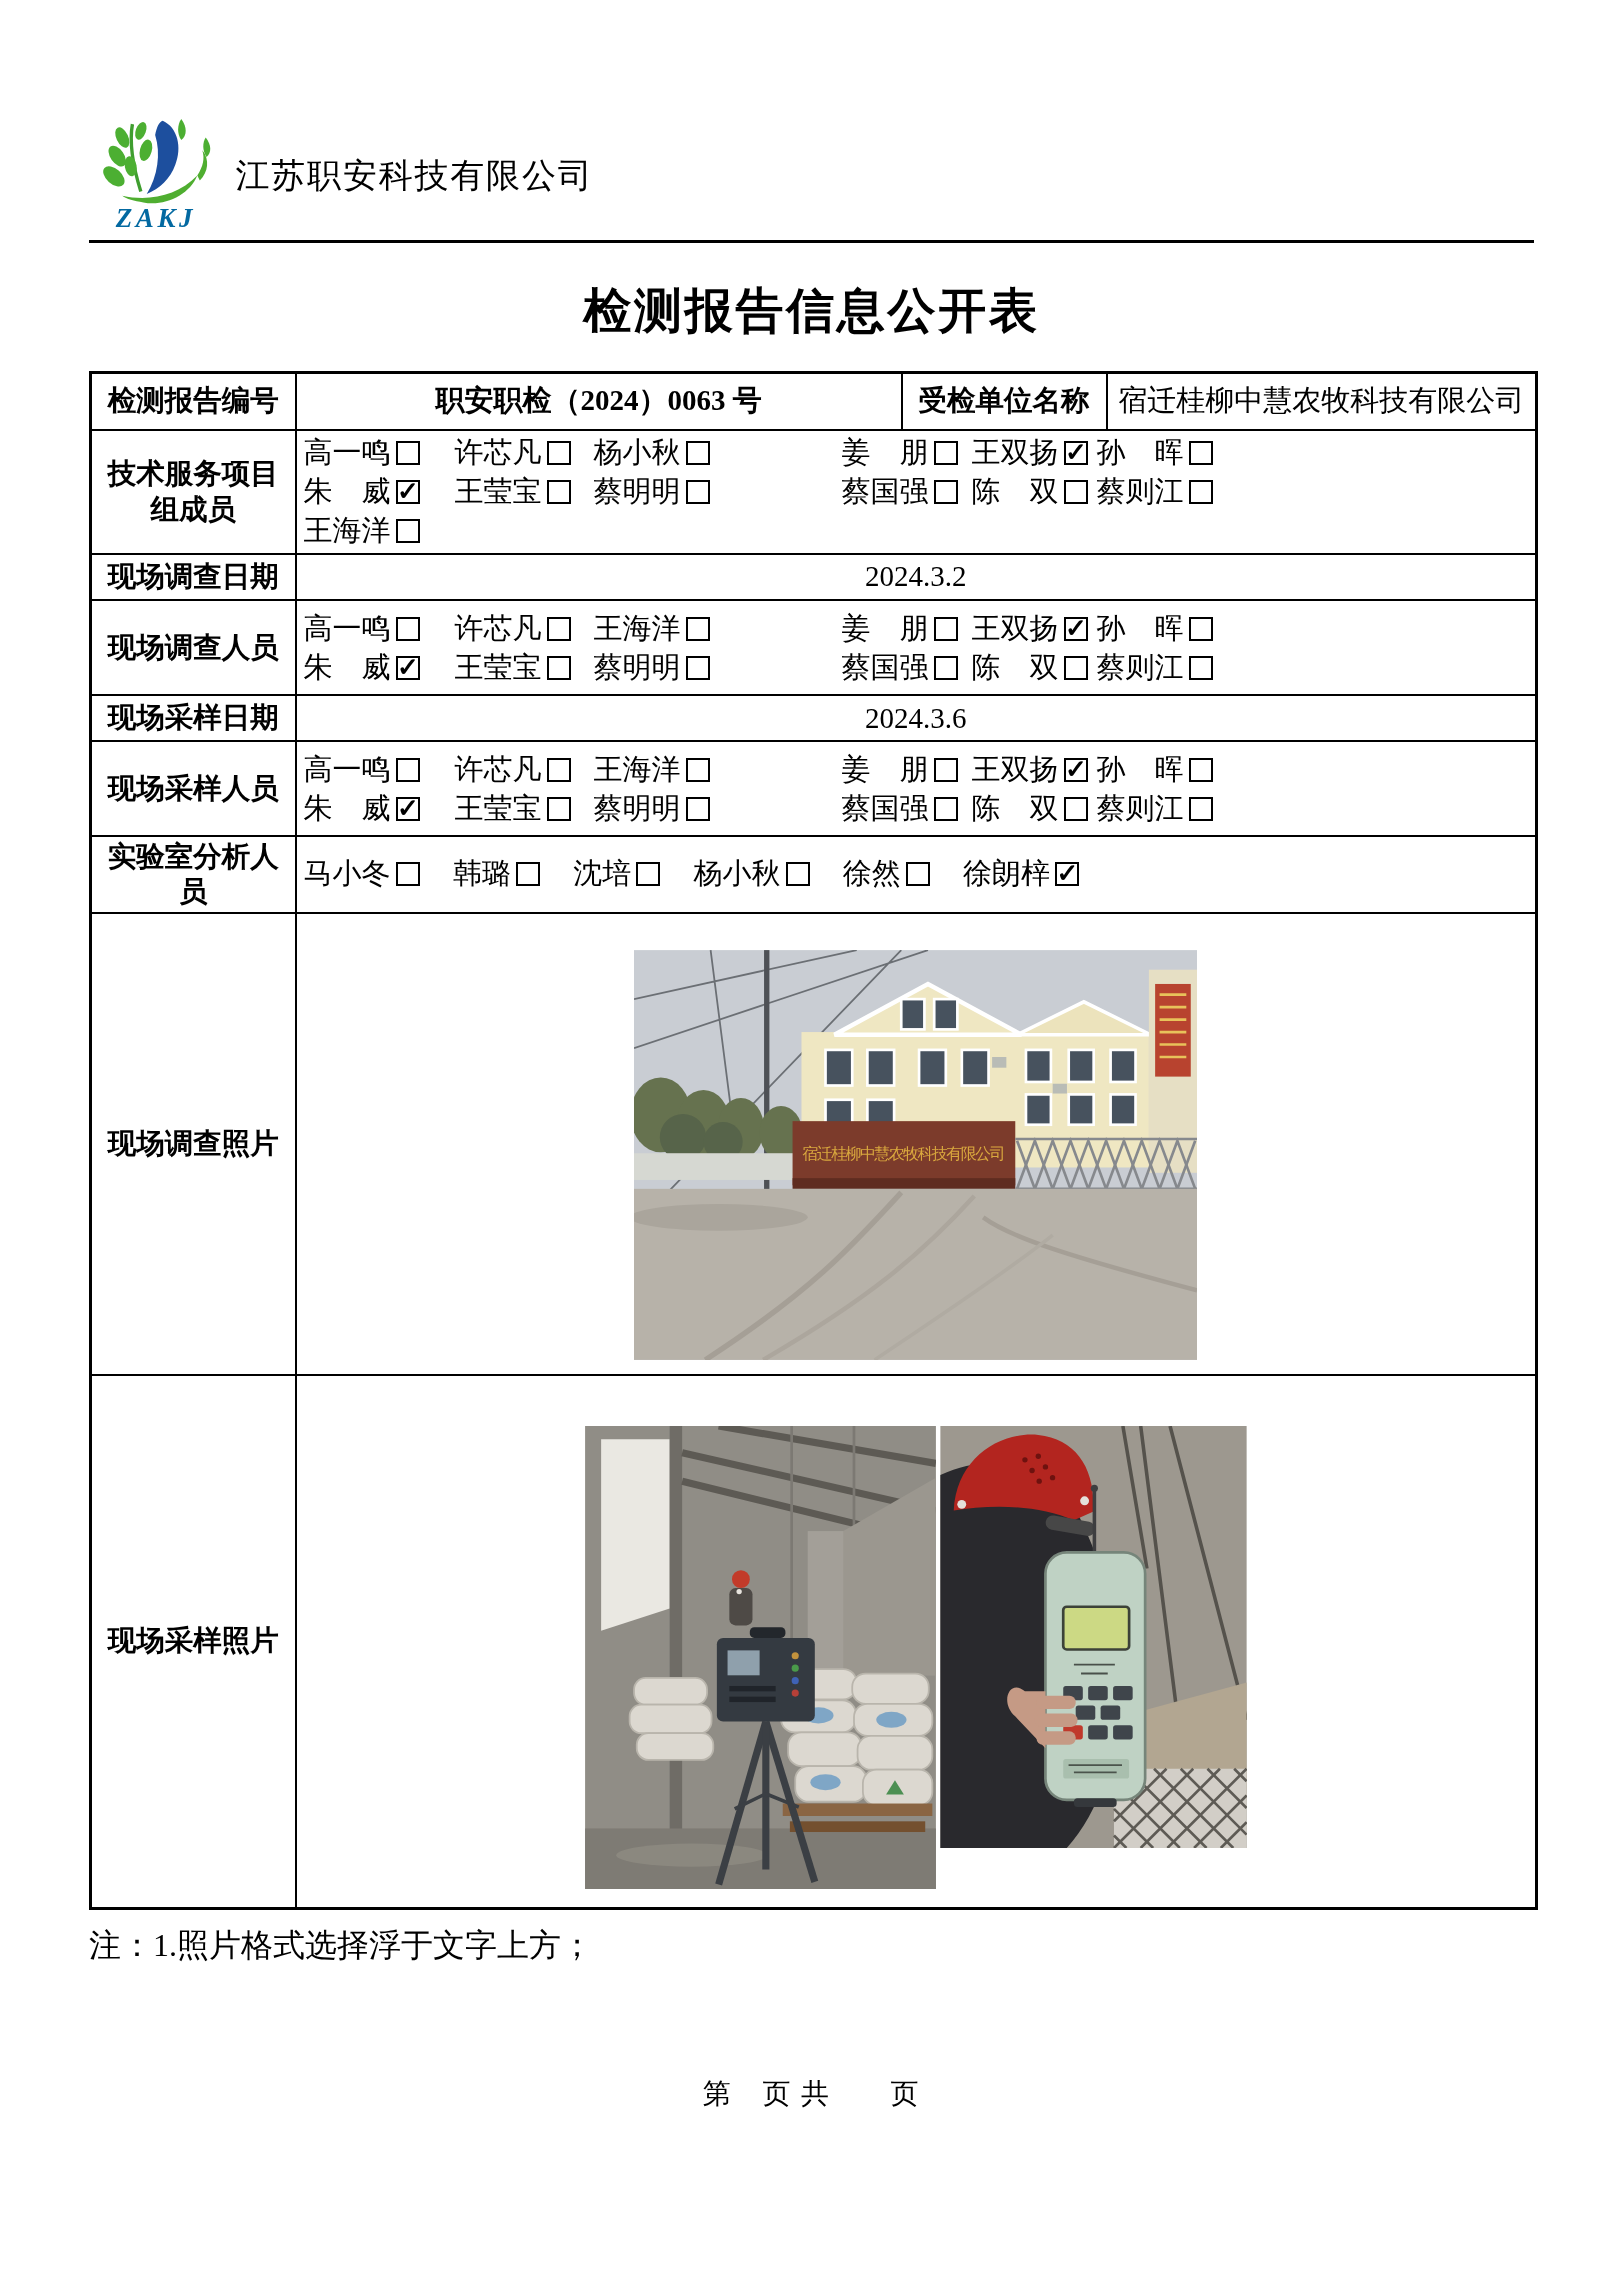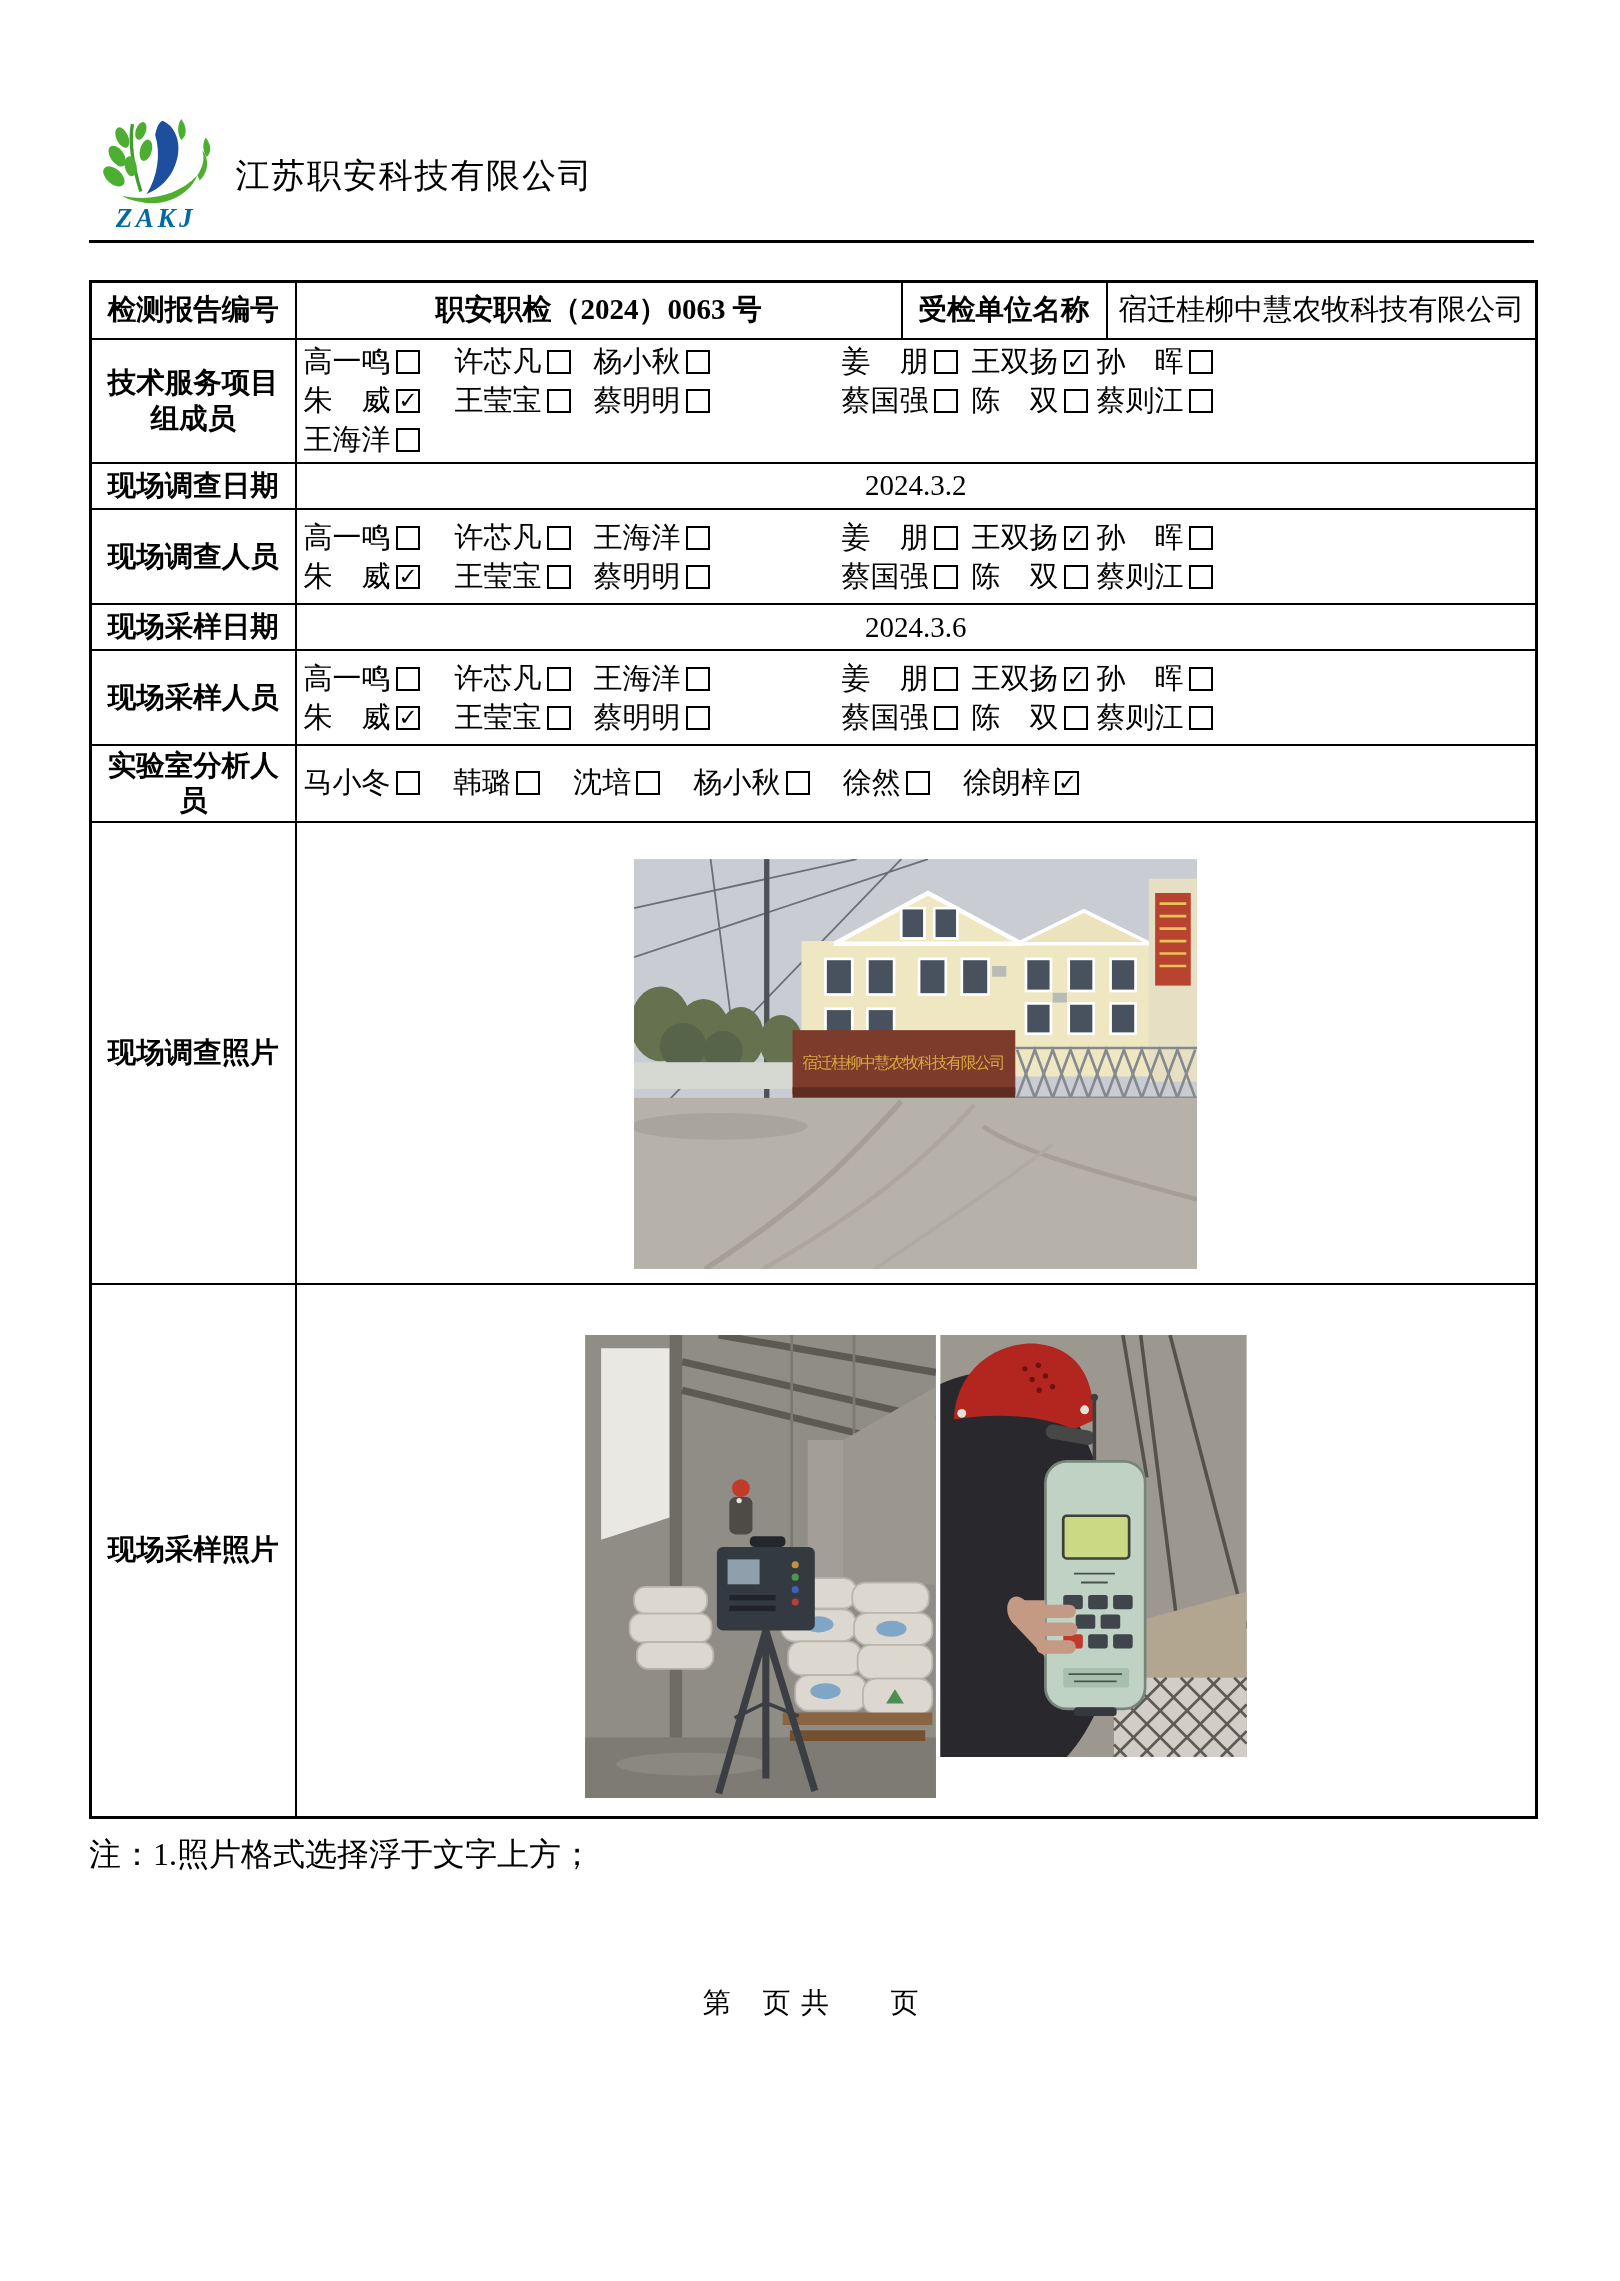--- a/index.html
+++ b/index.html
@@ -37,21 +37,21 @@
   .r4 td{height:41px;}
   .r5 td{height:89px;}
   .r6 td{height:41px;}
   .r7 td{height:89px;}
   .r8 td{height:46px;}
   .r9 td{height:43px;}
   .r10 td{height:456px;}
   .r11 td{height:528px;}
 
   
-  td.people{text-align:left;padding-left:9px;font-family:Liberation Mono, monospace;}
+  td.people{text-align:left;padding-left:9px;}
   .people-line{height:39px;}
   .grid6 .people-line{display:grid;grid-template-columns:151px 139px 248px 130px 125px 1fr;
                       align-items:center;}
   .flexline .people-line{display:flex;gap:33px;align-items:center;text-align:center;}
   .person{display:inline-flex;align-items:center;white-space:nowrap;}
   .pname{font-size:29px;}
   .cb{width:24px;height:24px;border:2.7px solid #000;margin-left:5.3px;box-sizing:border-box;
       display:inline-flex;align-items:center;justify-content:center;
       font-size:26px;font-weight:bold;line-height:1;}
 
@@ -89,20 +89,21 @@
             <path d="M119,73 C126,62 128,53 125,43 C134,54 132,69 122,79 Z" fill="#4fae30"></path>
             <path d="M100,6 C107,15 107,26 100,31 C95,24 95,13 100,6 Z" fill="#4caf32"></path>
             <path d="M129,28 C136,37 136,46 130,51 C125,44 125,34 129,28 Z" fill="#4caf32"></path>
           </svg>
           <div class="logo-text">ZAKJ</div>
         </div>
         <div class="company">江苏职安科技有限公司</div>
       </div>
     </div>
 
+    <div class="title">检测报告信息公开表</div>
 
     <table class="form">
       <colgroup>
           <col style="width:205px">
           <col style="width:606px">
           <col style="width:205px">
           <col style="width:430px">
         </colgroup>
 
       <tbody>

